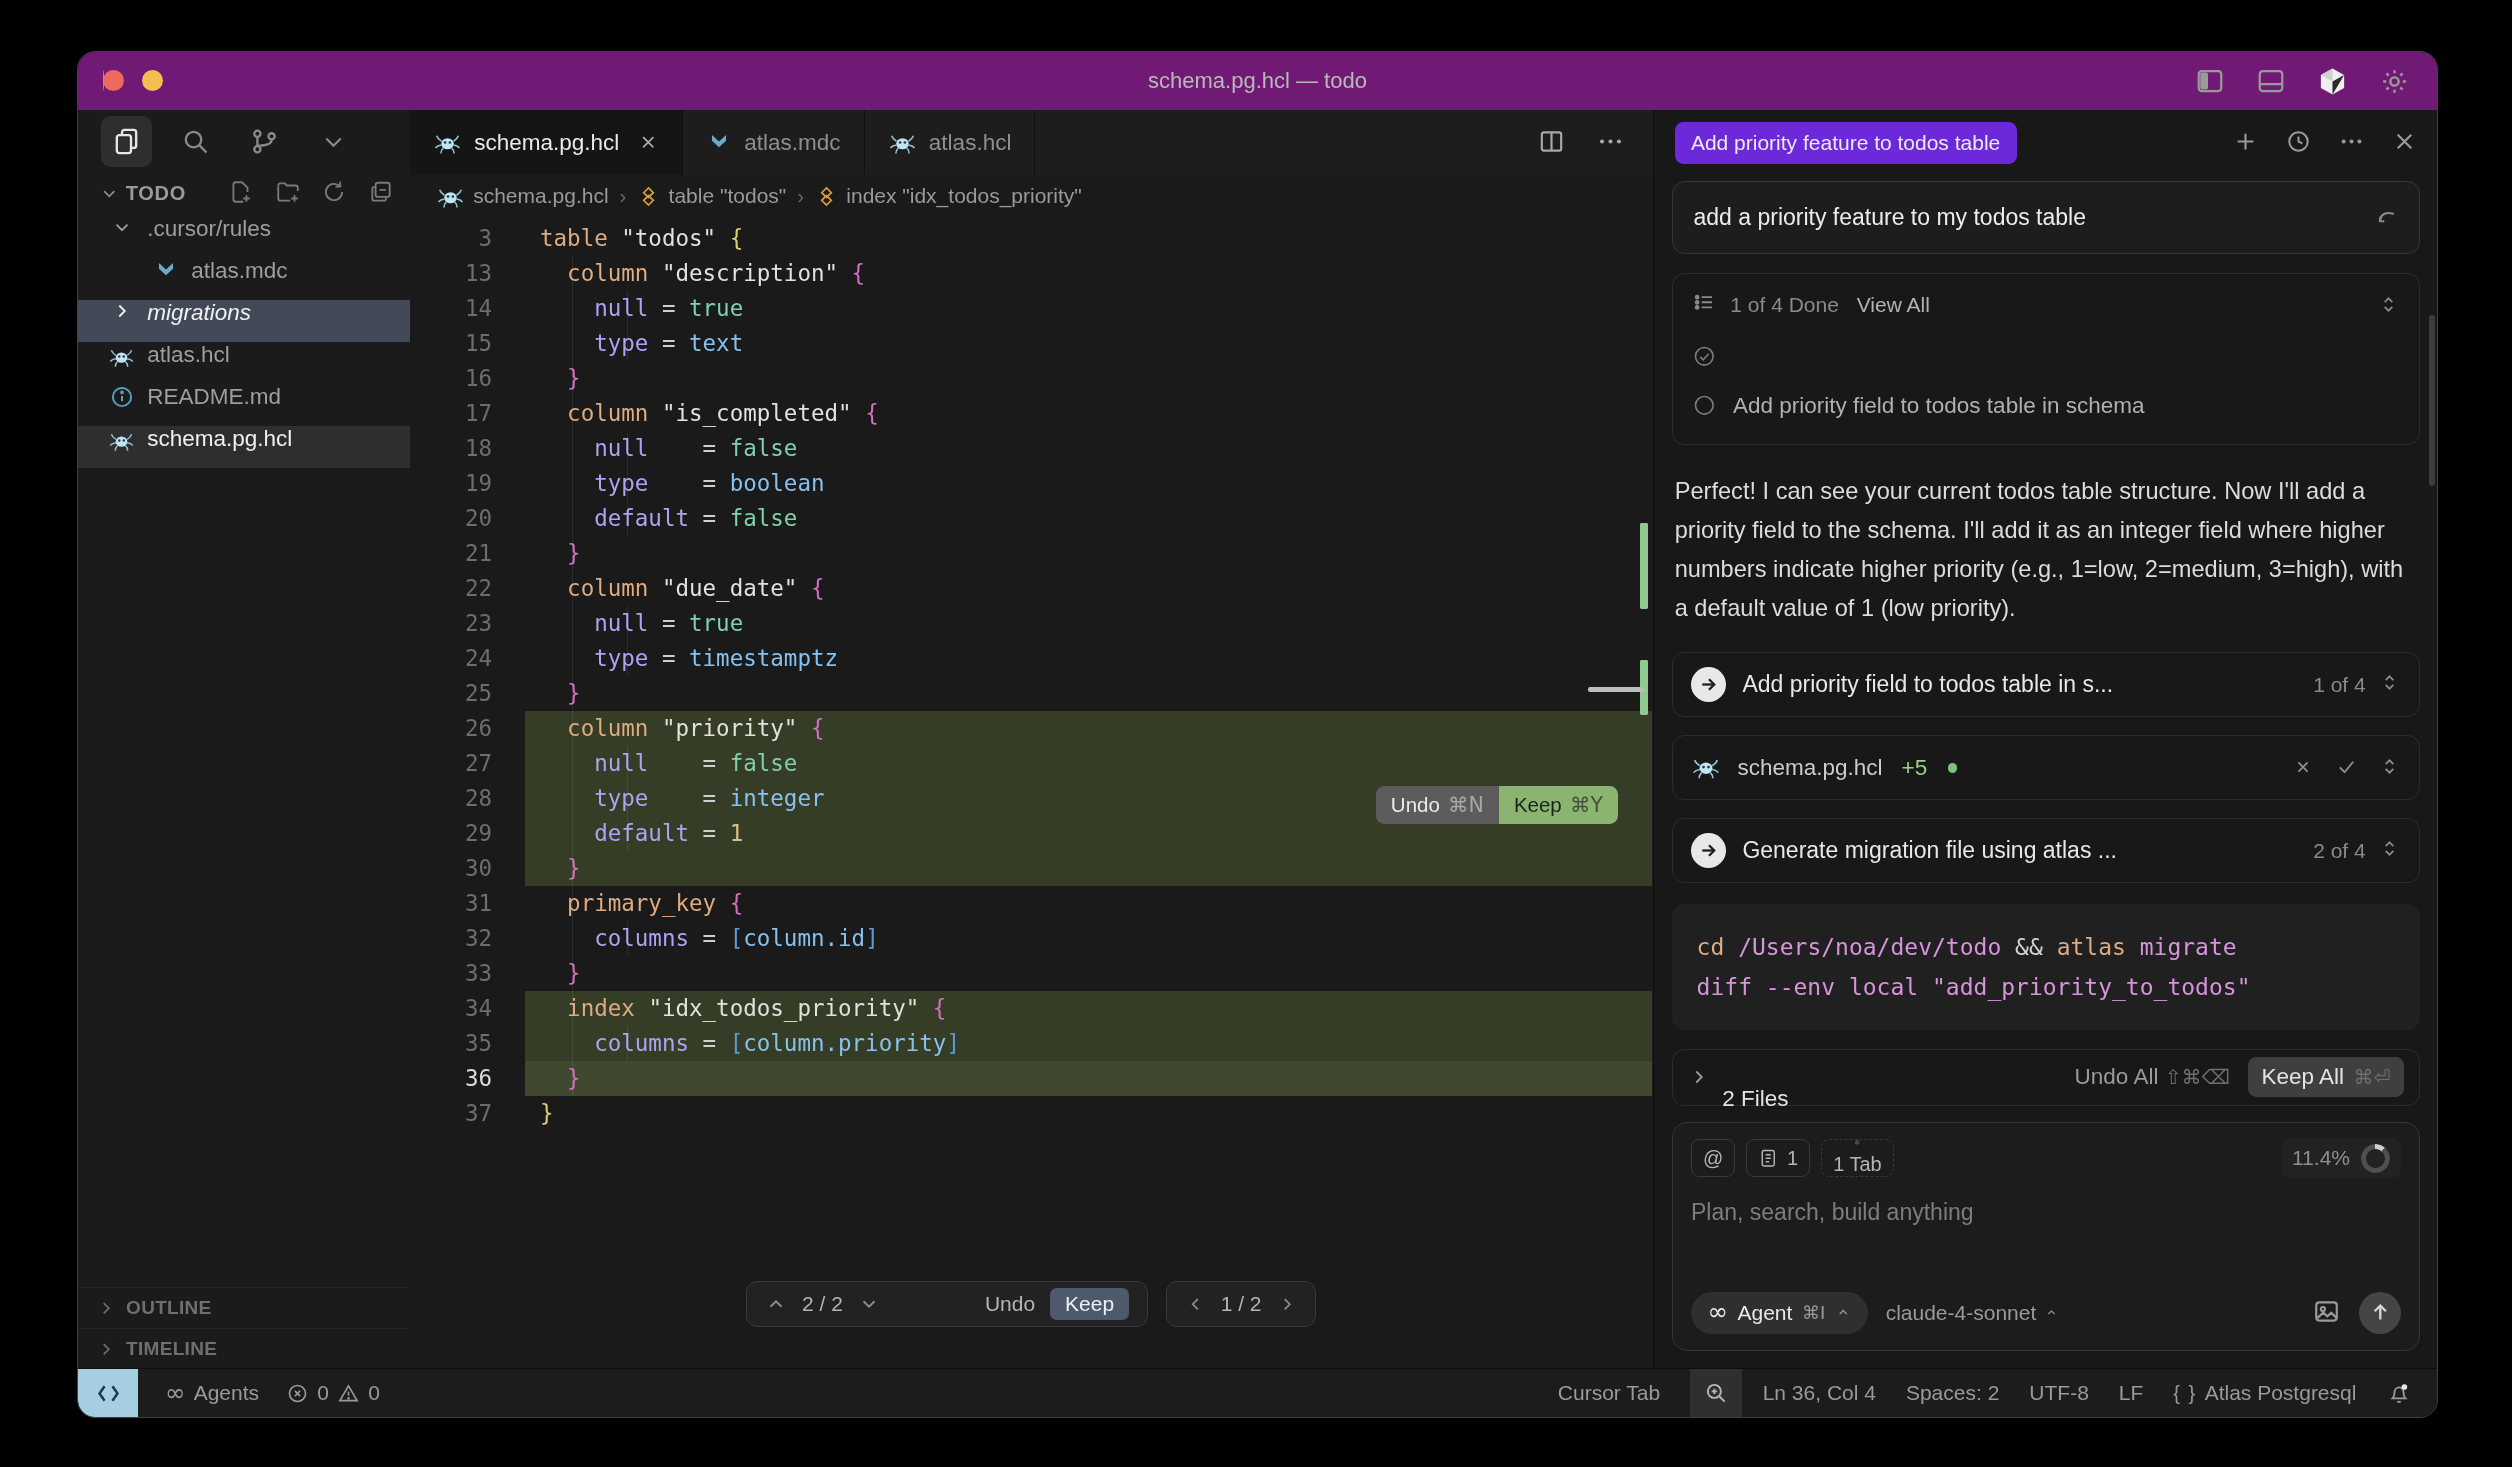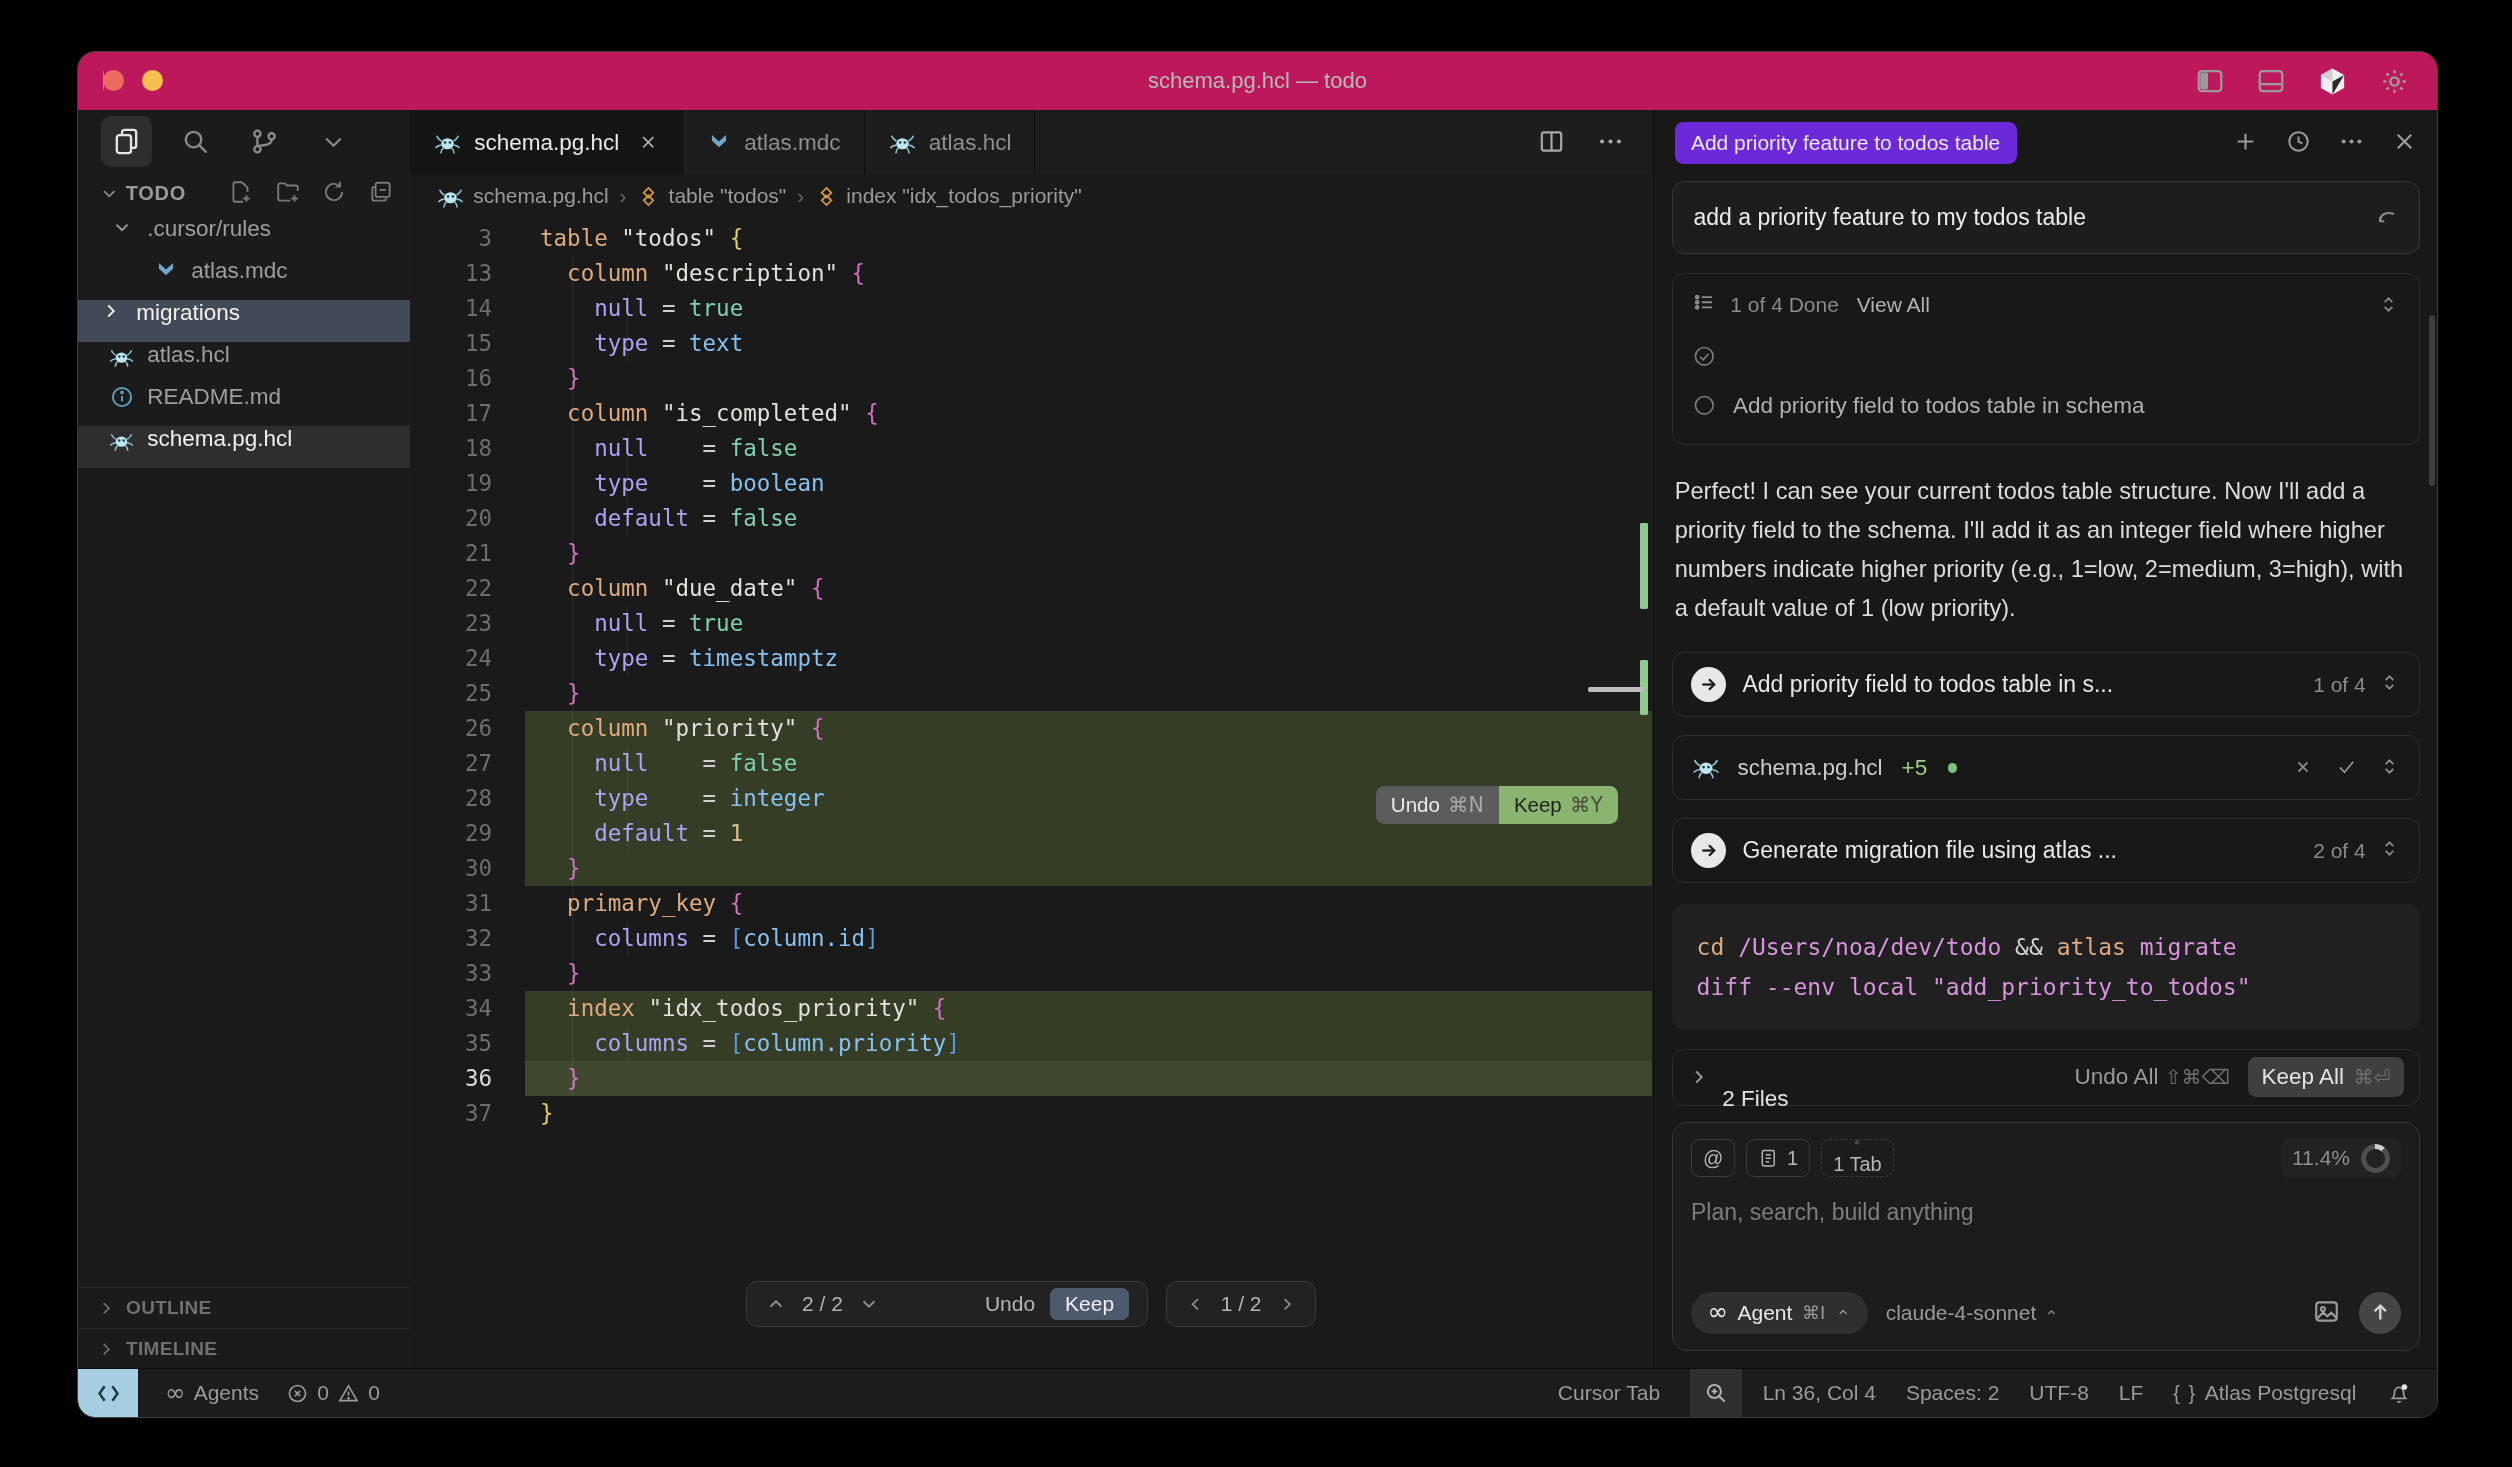--- a/index.html
+++ b/index.html
@@ -2,21 +2,21 @@
 <html style="font-size:11px"><head>
 <meta charset="utf-8">
 <style>
   html,body{margin:0;padding:0;background:#000;}
   .stage{position:relative;width:2512px;height:1468px;background:#000;overflow:hidden;
          font-family:"Liberation Sans",sans-serif;-webkit-font-smoothing:antialiased;}
   .window{position:absolute;left:77px;top:51px;width:2359px;height:1365px;background:#1e1e1e;
           border-radius:18px;overflow:hidden;border:0.7px solid #3e3e3e;box-shadow:0 27px 82px rgba(0,0,0,.8);}
 
   
-  .titlebar{position:absolute;left:0;top:0;right:0;height:58px;background:#be185d;border-bottom:0.7px solid #101010;}
+  .titlebar{position:absolute;left:0;top:0;right:0;height:58px;background:#701a75;border-bottom:0.7px solid #101010;}
   .traffic{position:absolute;left:24.6px;top:18.4px;display:flex;gap:18px;}
   .tl{width:21px;height:21px;border-radius:50%;}
   .tl.r{background:#ec6a5e}.tl.y{background:#f4bf4f}.tl.g{background:#61c455}
   .win-title{position:absolute;left:0;right:0;top:0;height:58px;display:flex;align-items:center;justify-content:center;
              color:#b9b9b9;font-size:22px;}
   .tb-icons{position:absolute;right:27px;top:0;height:58px;display:flex;align-items:center;gap:31px;color:#9a9a9a;}
   .tb-icons svg{display:block}
 
   
   .sidebar{position:absolute;left:0;top:58px;width:332px;bottom:48px;background:#1b1b1b;border-right:0.7px solid #0d0d0d;}
@@ -262,21 +262,21 @@
           </div>
           <div class="tree-row" style="padding-left: 74px;">
             <span class="ticon">
               <svg width="26" height="26" viewBox="0 0 24 24">
                 <path d="M5.5 4.5L12 10.5L18.5 4.5V10L12 16L5.5 10Z" fill="#6fa7c9"></path>
                 <path d="M5.5 12.5L12 18.5L18.5 12.5V15.5L12 21L5.5 15.5Z" fill="#6fa7c9" opacity="0"></path>
               </svg>
             </span>
             <span>atlas.mdc</span>
           </div>
-          <div class="tree-row sel-focus" style="padding-left: 19px;">
+          <div class="tree-row sel-focus" style="padding-left: 30px; font-style: italic;">
             <span class="ticon">
               <svg width="22" height="22" viewBox="0 0 24 24" fill="none" stroke="currentColor" stroke-width="2">
                 <polyline points="9,6 15,12 9,18"></polyline>
               </svg>
             </span>
             <span>migrations</span>
           </div>
           <div class="tree-row" style="padding-left: 30px;">
             <span class="ticon">
               <svg width="29" height="29" viewBox="0 0 24 24">

